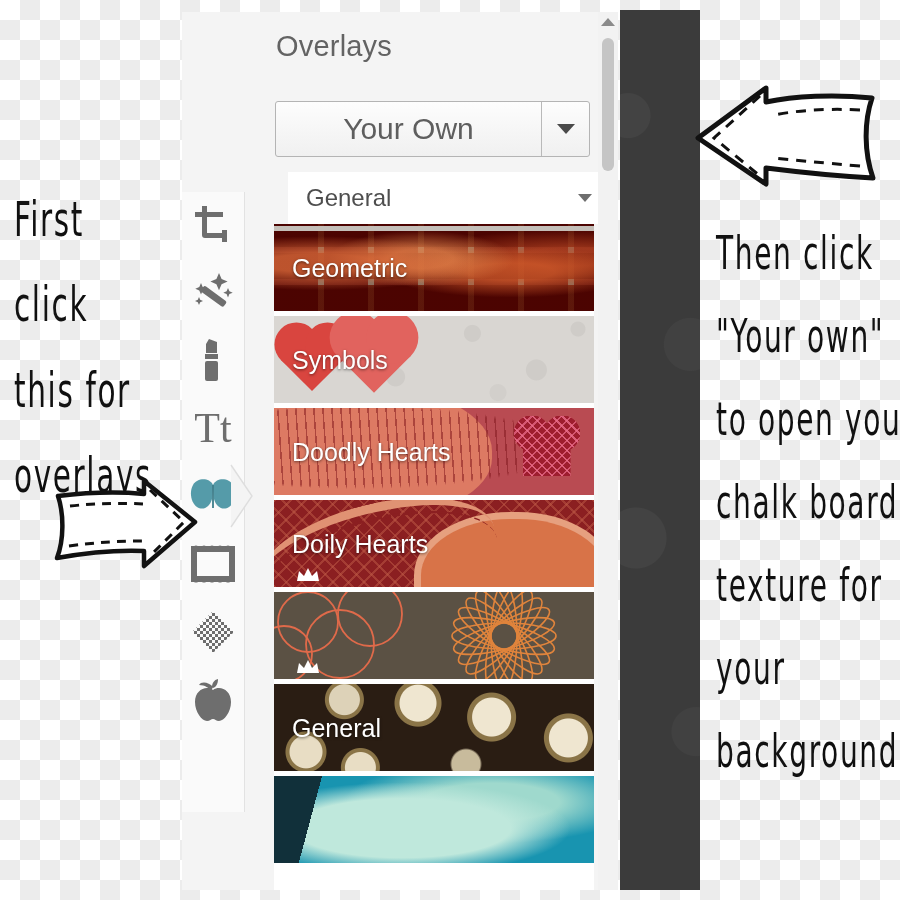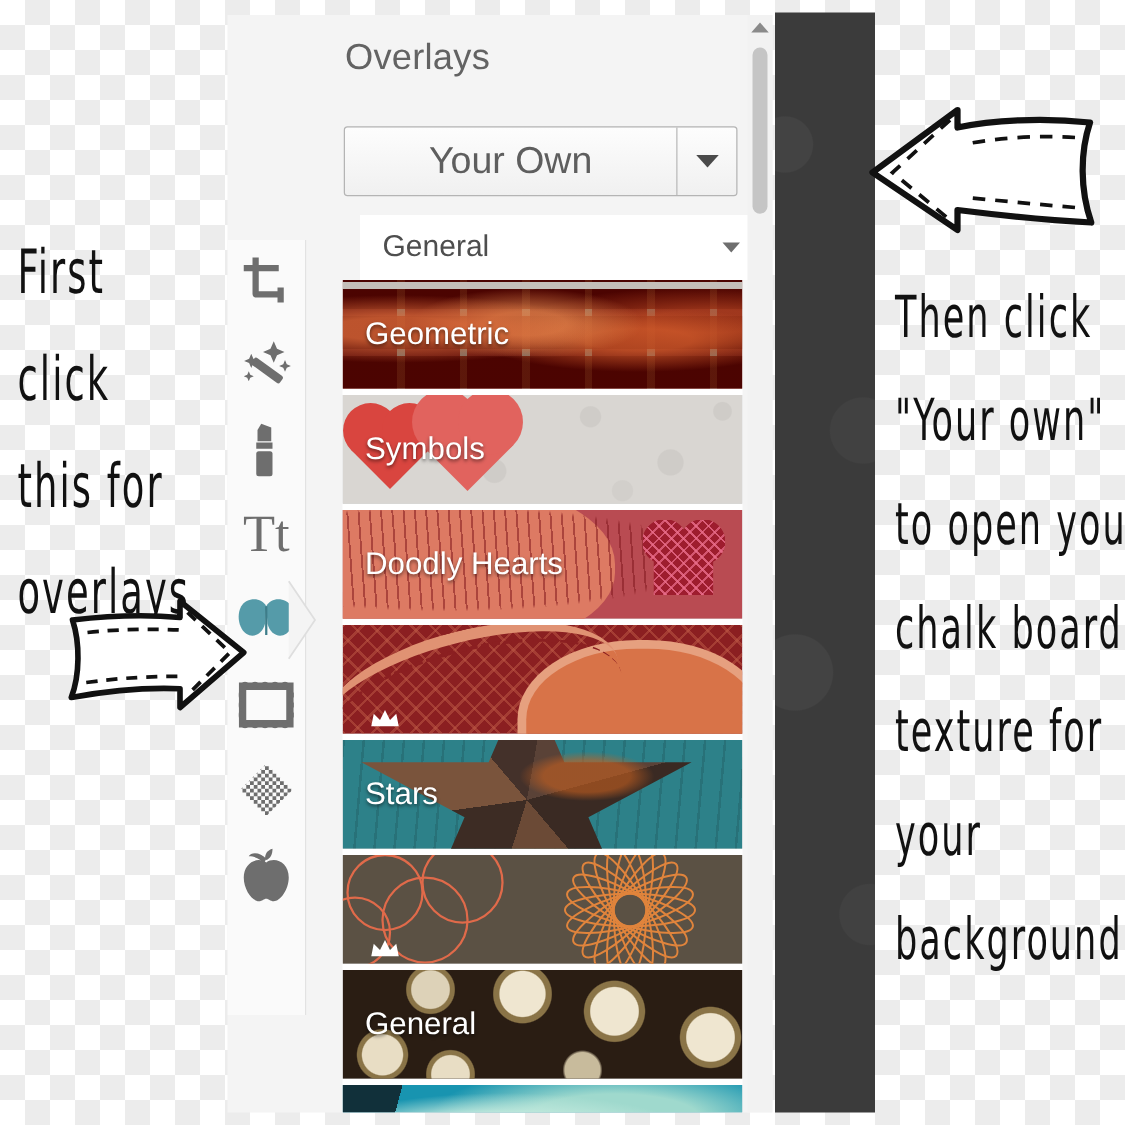--- a/index.html
+++ b/index.html
@@ -489,29 +489,26 @@
 
     <div class="ov-item">
       <span class="art-doodly"></span>
       <span class="doodle-heart-r"></span>
       <span class="ov-label">Doodly Hearts</span>
     </div>
 
     <div class="ov-item">
       <span class="art-doily"></span>
       <span class="doily-swoosh"></span>
+      <span class="ov-label">Doily Hearts</span>
       <svg class="ov-crown" width="24" height="16" viewBox="0 0 24 16">
         <path d="M1 14 L3 4 L8 9 L12 1 L16 9 L21 4 L23 14 Z" fill="#ffffff"></path>
       </svg>
     </div>
 
-    <div class="ov-item">
-      <span class="art-stars"></span>
-      <span class="ov-label">Stars</span>
-    </div>
 
     <div class="ov-item">
       <span class="art-spiro">
         <svg viewBox="0 0 320 87" preserveAspectRatio="none">
           <g fill="none" stroke="#e0843c" stroke-width="1.6">
             <g transform="translate(230,44)">
               <ellipse rx="52" ry="13"></ellipse>
                 <ellipse rx="52" ry="13" transform="rotate(15)"></ellipse>
               <ellipse rx="52" ry="13" transform="rotate(30)"></ellipse>
                 <ellipse rx="52" ry="13" transform="rotate(45)"></ellipse>

